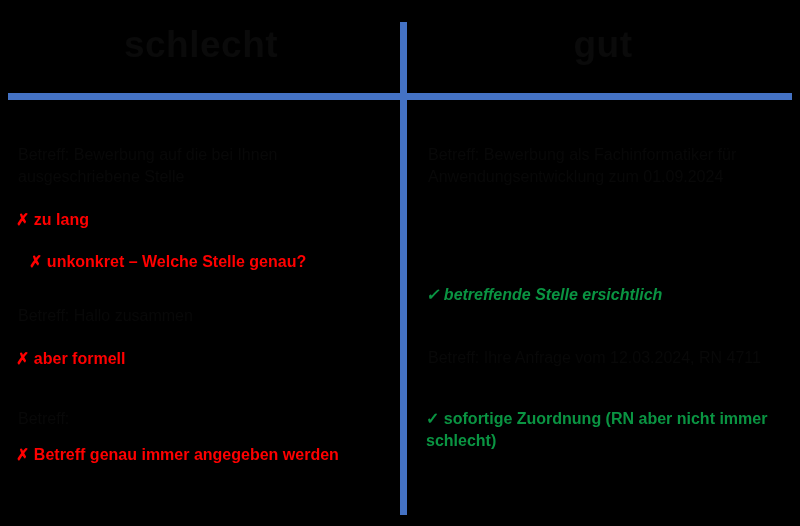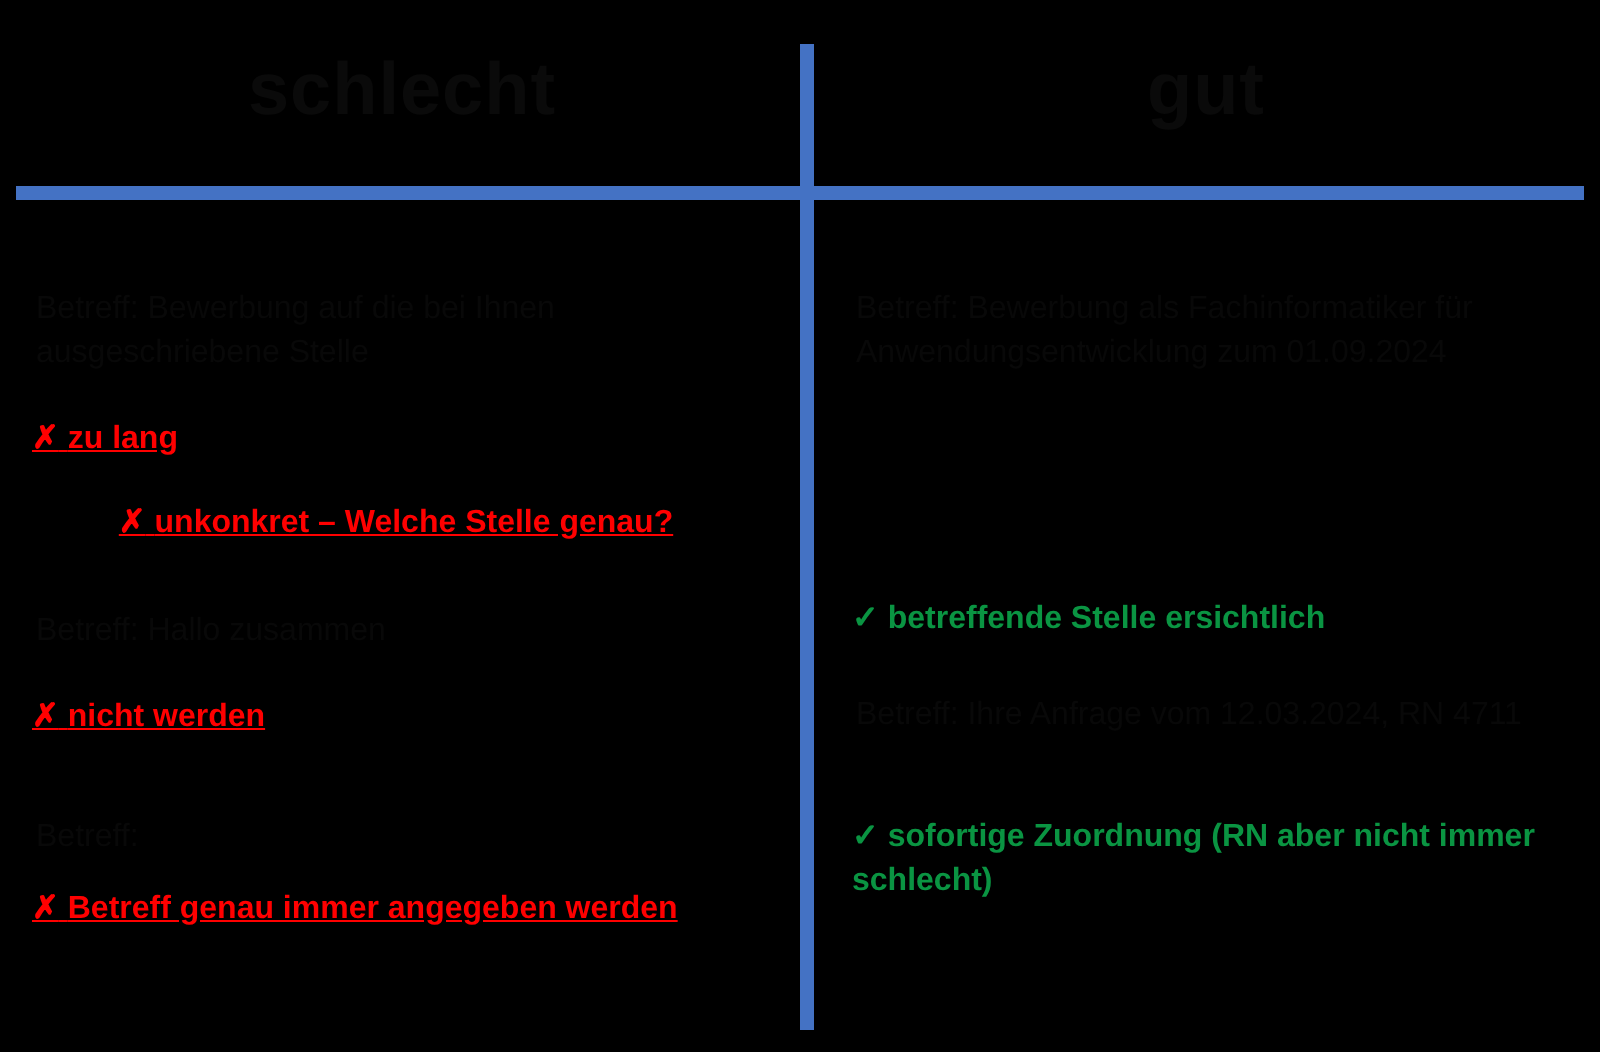--- a/index.html
+++ b/index.html
@@ -58,44 +58,43 @@
     font-size: 16px;
     line-height: 1.35;
   }
   .dark {
     color: #080808;
     font-weight: normal;
   }
   .bad {
     color: #FF0000;
     font-weight: bold;
-    text-decoration: underline;
   }
   .good {
     color: #0A9442;
     font-weight: bold;
   }
   .mark {
     font-weight: bold;
     display: inline;
   }
 
   
   .l-example  { left: 18px;  top: 144px; width: 370px; }
   .l-bad1     { left: 16px;  top: 209px; width: 380px; }
-  .l-bad2     { left: 8px;  top: 251px; width: 380px; text-align: center; }
+  .l-bad2     { left: 29px;  top: 251px; width: 380px; }
   .l-dark2    { left: 18px;  top: 305px; width: 370px; }
   .l-bad3     { left: 16px;  top: 348px; width: 380px; }
   .l-dark3    { left: 18px;  top: 408px; width: 370px; }
   .l-bad4     { left: 16px;  top: 444px; width: 390px; }
 
   
   .r-example  { left: 428px; top: 144px; width: 360px; }
   .r-good1    { left: 426px; top: 275px; width: 370px; }
-  .r-good2    { left: 426px; top: 299px; width: 370px; }
+  .r-good2    { left: 426px; top: 284px; width: 370px; font-style: italic; }
   .r-dark2    { left: 428px; top: 347px; width: 360px; }
   .r-good3    { left: 426px; top: 408px; width: 370px; }
 </style>
 </head>
 <body>
 
 <div id="slide">
 
   <div class="rule-h"></div>
   <div class="rule-v"></div>
@@ -112,21 +111,21 @@
 
   <div class="blk bad l-bad2">
     <span class="mark">✗</span>
     <span>unkonkret – Welche Stelle genau?</span>
   </div>
 
   <div class="blk dark l-dark2">Betreff: Hallo zusammen</div>
 
   <div class="blk bad l-bad3">
     <span class="mark">✗</span>
-    <span>nicht werden</span>
+    <span>aber formell</span>
   </div>
 
   <div class="blk dark l-dark3">Betreff:</div>
 
   <div class="blk bad l-bad4">
     <span class="mark">✗</span>
     <span>Betreff genau immer angegeben werden</span>
   </div>
 
   <div class="blk dark r-example">Betreff: Bewerbung als Fachinformatiker für Anwendungsentwicklung zum 01.09.2024</div>

